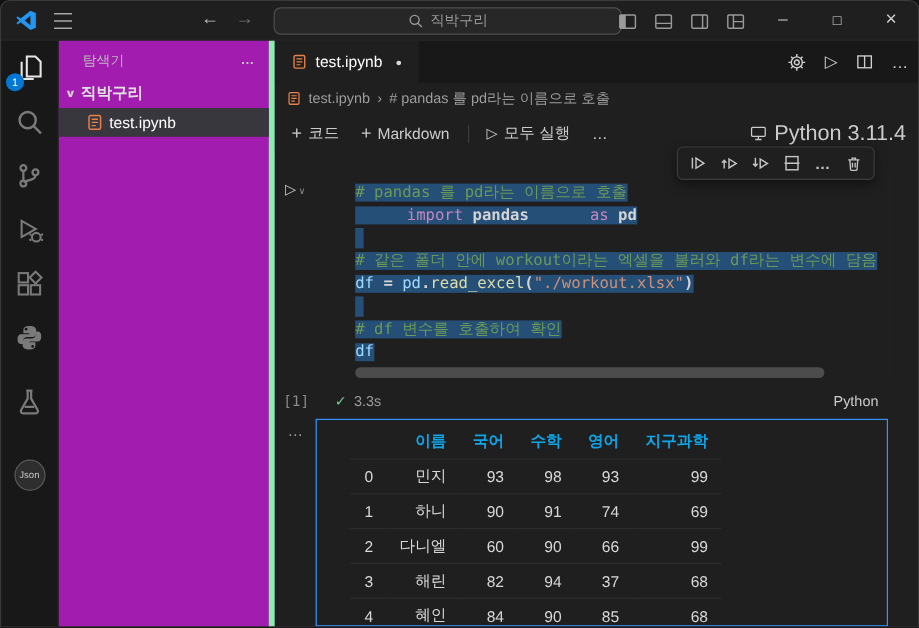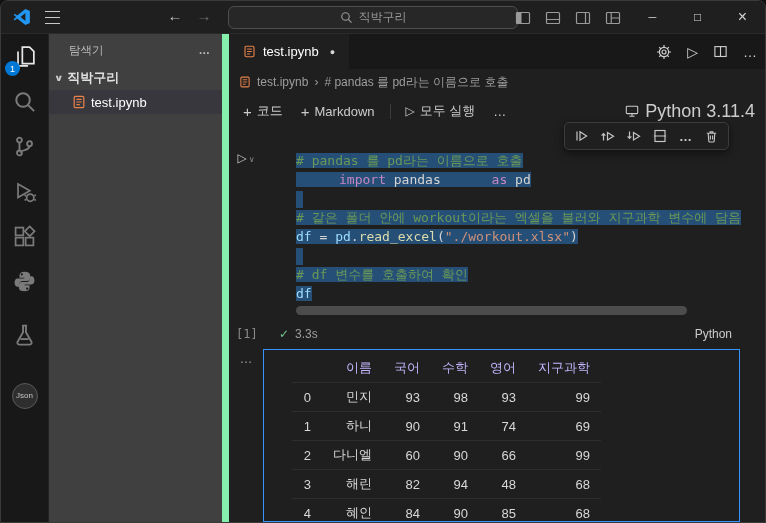--- a/index.html
+++ b/index.html
@@ -30,21 +30,21 @@
   
   .activitybar { width:48px; background:#181818; border-right:1px solid #232323; display:flex; flex-direction:column; }
   .activity-item { position:relative; height:45px; display:flex; align-items:center; justify-content:center; color:#7a7a7a; cursor:pointer; }
   .activity-item.active { color:#e7e7e7; }
   .activity-item svg { width:23px; height:23px; }
   .badge { position:absolute; left:4px; bottom:3px; width:15px; height:15px; border-radius:50%; background:#0078d4; color:#fff; font-size:9px; display:flex; align-items:center; justify-content:center; }
   .json-circle { width:26px; height:26px; border-radius:50%; background:#2e2e2e; border:1px solid #5a5a5a; color:#c5c5c5; font-size:8px; display:flex; align-items:center; justify-content:center; }
   .mt8 { margin-top:8px; } .mt16 { margin-top:16px; }
 
   
-  .sidebar { width:180px; background:#404040; border-right:7px solid #86efac; }
+  .sidebar { width:180px; background:#a21caf; border-right:5px solid #86efac; }
   .sidebar-header { height:32px; display:flex; align-items:center; padding:0 12px 0 20px; color:#bbbbbb; font-size:11.5px; }
   .sidebar-header .more { margin-left:auto; color:#c0c0c0; font-weight:bold; cursor:pointer; }
   .tree-row { height:24px; display:flex; align-items:center; gap:5px; padding-left:6px; color:#cccccc; cursor:pointer; white-space:nowrap; }
   .tree-row.root { font-weight:bold; color:#e0e0e0; }
   .tree-row.file { padding-left:23px; }
   .tree-row.selected { background:#37373d; color:#ffffff; }
   .chev { font-size:9px; color:#cccccc; transform:scaleX(1.3); }
   .file-ico { display:flex; }
 
   
@@ -72,38 +72,38 @@
 
   
   .cell-row { position:absolute; left:0; top:112px; right:0; display:flex; }
   .cell-gutter { width:34px; padding-top:5px; display:flex; justify-content:center; align-items:flex-start; gap:2px; color:#c8c8c8; }
   .run-tri { font-size:12px; cursor:pointer; }
   .run-chev { font-size:8px; color:#8a8a8a; margin-top:4px; cursor:pointer; }
   .cell-editor { flex:1; margin-right:19px; position:relative; background:#1f1f1f; padding:5px 0 14px 33px; min-height:170px; }
   .code-line { height:19px; line-height:19px; font-family:"DejaVu Sans Mono","Liberation Mono",monospace; font-size:13px; white-space:pre; }
   .sel { background:#264f78; white-space:pre; }
   .sel-empty { display:inline-block; width:7px; height:17px; background:#264f78; vertical-align:middle; }
-  .tok-comment { color:#6a9955; } .tok-keyword { color:#c586c0;padding-left:43px; } .tok-plain { color:#d4d4d4; }
+  .tok-comment { color:#6a9955; } .tok-keyword { color:#c586c0;padding-left:43px; } .tok-plain { color:#d4d4d4;font-weight:bold; }
   .tok-variable { color:#9cdcfe; } .tok-function { color:#dcdcaa; } .tok-string { color:#ce9178; }
   .hscroll { position:absolute; left:33px; right:59px; bottom:2px; height:9px; background:#4c4c4c; border-radius:5px; cursor:pointer; }
 
   
   .status-row { position:absolute; left:0; top:289px; right:19px; height:22px; display:flex; align-items:center; font-size:12px; color:#9d9d9d; }
   .exec-count { width:34px; padding-left:7px; font-family:"DejaVu Sans Mono",monospace; color:#8a8a8a; }
   .check { color:#73c991; margin:0 6px 0 16px; font-size:12px; }
   .lang-pick { margin-left:auto; margin-right:14px; color:#cccccc; cursor:pointer; }
 
   
   .output-row { position:absolute; left:0; top:315px; right:25px; bottom:0; display:flex; }
   .output-gutter { width:34px; text-align:center; color:#9d9d9d; font-size:13px; padding-top:2px; }
   .output-gutter span { cursor:pointer; }
   .output-box { flex:1; border:1px solid #3794ff; background:#1f1f1f; overflow:hidden; padding-top:4px; }
   .df-table { border-collapse:collapse; margin-left:28px; font-size:13px; color:#d8d8d8; }
   .df-table th, .df-table td { padding:5px 11px; text-align:right; min-width:30px; border-bottom:1px solid #2d2d2d; white-space:nowrap; }
-  .df-table thead th { font-weight:normal; color:#c4b5fd; }
+  .df-table thead th { font-weight:bold; color:#0ea5e9; }
   .df-table tbody th { font-weight:normal; }
 
   svg { display:block; }
 </style>
 </head>
 <body>
 
 <div class="window">
 
   <header class="titlebar">
@@ -373,21 +373,21 @@
       <div class="cell-row">
         <div class="cell-gutter">
           <span class="run-tri">▷</span>
           <span class="run-chev">∨</span>
         </div>
         <div class="cell-editor">
           <div>
               <div class="code-line"><span class="sel"><span class="tok-comment"># pandas 를 pd라는 이름으로 호출</span></span></div>
               <div class="code-line"><span class="sel"><span class="tok-keyword">import</span><span class="tok-plain"> pandas </span><span class="tok-keyword">as</span><span class="tok-plain"> pd</span></span></div>
               <div class="code-line"><span class="sel sel-empty"></span></div>
-              <div class="code-line"><span class="sel"><span class="tok-comment"># 같은 폴더 안에 workout이라는 엑셀을 불러와 지구과학 변수에 담음</span></span></div>
+              <div class="code-line"><span class="sel"><span class="tok-comment"># 같은 폴더 안에 workout이라는 엑셀을 불러와 df라는 변수에 담음</span></span></div>
               <div class="code-line"><span class="sel"><span class="tok-variable">df</span><span class="tok-plain"> = </span><span class="tok-variable">pd</span><span class="tok-plain">.</span><span class="tok-function">read_excel</span><span class="tok-plain">(</span><span class="tok-string">"./workout.xlsx"</span><span class="tok-plain">)</span></span></div>
               <div class="code-line"><span class="sel sel-empty"></span></div>
               <div class="code-line"><span class="sel"><span class="tok-comment"># df 변수를 호출하여 확인</span></span></div>
               <div class="code-line"><span class="sel"><span class="tok-variable">df</span></span></div>
             </div>
           <div class="hscroll"></div>
         </div>
       </div>
 
       <div class="status-row">
@@ -436,21 +436,21 @@
                   <td>60</td>
                   <td>90</td>
                   <td>66</td>
                   <td>99</td>
                 </tr>
                 <tr>
                   <th>3</th>
                   <td>해린</td>
                   <td>82</td>
                   <td>94</td>
-                  <td>48</td>
+                  <td>37</td>
                   <td>68</td>
                 </tr>
                 <tr>
                   <th>4</th>
                   <td>혜인</td>
                   <td>84</td>
                   <td>90</td>
                   <td>85</td>
                   <td>68</td>
                 </tr>

